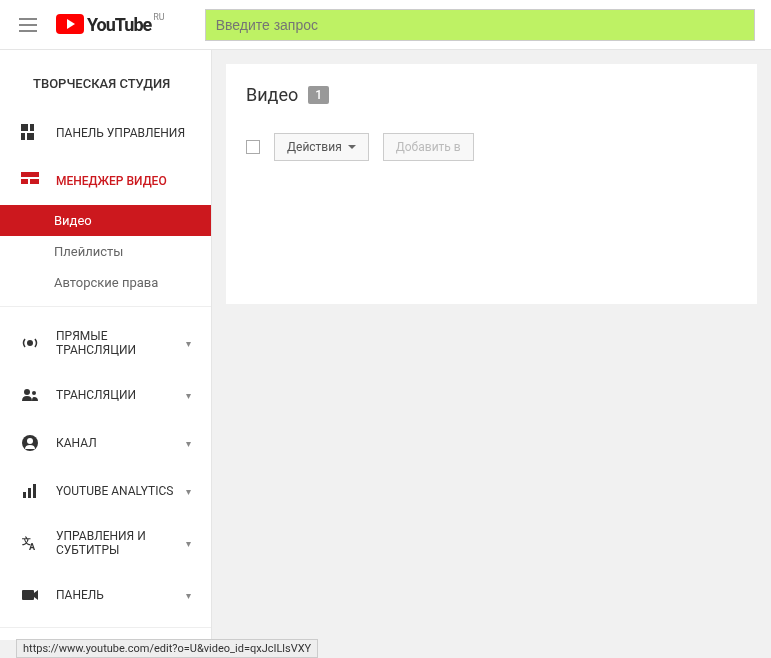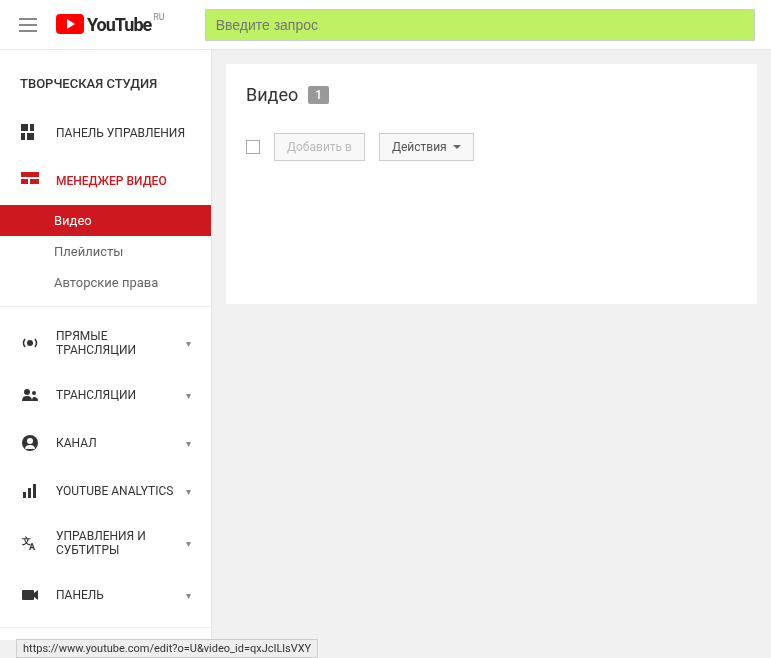--- a/index.html
+++ b/index.html
@@ -10,21 +10,21 @@
     .logo-wrap { display: flex; align-items: flex-start; margin-right: 40px; }
     .logo-icon { width: 28px; height: 20px; background: #ff0000; border-radius: 4px; display: flex; align-items: center; justify-content: center; margin-right: 3px; }
     .logo-tri { width: 0; height: 0; border-left: 8px solid #fff; border-top: 5px solid transparent; border-bottom: 5px solid transparent; margin-left: 2px; }
     .logo-text { font-size: 18px; font-weight: bold; letter-spacing: -1px; color: #282828; }
     .logo-sup { font-size: 9px; color: #888; margin-left: 2px; margin-top: -2px; }
     .search { flex: 1; height: 32px; border: 1px solid #ccc; padding: 0 10px; font-size: 14px; color: #555; background: #bef264; }
     
     .layout { display: flex; height: calc(100% - 50px - 18px); }
     
     .sidebar { width: 212px; background: #fff; border-right: 1px solid #e5e5e5; overflow-y: auto; padding-top: 10px; }
-    .sb-title { font-size: 13px; font-weight: 500; color: #333; padding: 16px 20px 18px; }
+    .sb-title { font-size: 13px; font-weight: 500; color: #333; padding: 16px 33px 18px; }
     .sb-item { display: flex; align-items: center; padding: 10px 20px; cursor: pointer; position: relative; }
     .sb-item.main { padding: 14px 20px; }
     .sb-icon { width: 20px; height: 20px; margin-right: 16px; display: flex; align-items: center; justify-content: center; flex-shrink: 0; }
     .sb-label { font-size: 12px; color: #333; flex: 1; }
     .sb-item.red .sb-label { color: #cc181e; font-weight: 500; }
     .sb-chevron { font-size: 10px; color: #888; }
     .sb-sub { padding: 8px 20px 8px 54px; cursor: pointer; font-size: 13px; color: #666; }
     .sb-sub.active { background: #cc181e; color: #fff; }
     .sb-divider { height: 1px; background: #eee; margin: 8px 0; }
     
@@ -185,24 +185,24 @@
 
   <div class="main">
     <div class="panel">
       <div class="panel-head">
         <span class="panel-title">Видео</span>
         <span class="count-badge">1</span>
       </div>
 
       <div class="toolbar">
         <div class="checkbox"></div>
-        <div class="btn disabled">Добавить в</div>
         <div class="btn">
           <span>Действия</span>
           <span class="caret-down"></span>
         </div>
+        <div class="btn disabled">Добавить в</div>
       </div>
 
     </div>
   </div>
 </div>
 
 <div class="status-bar">https://www.youtube.com/edit?o=U&amp;video_id=qxJcILlsVXY</div>
 
 </body></html>

